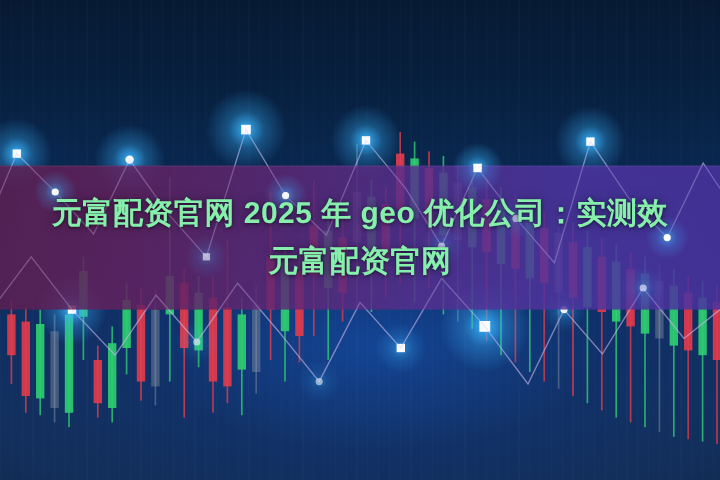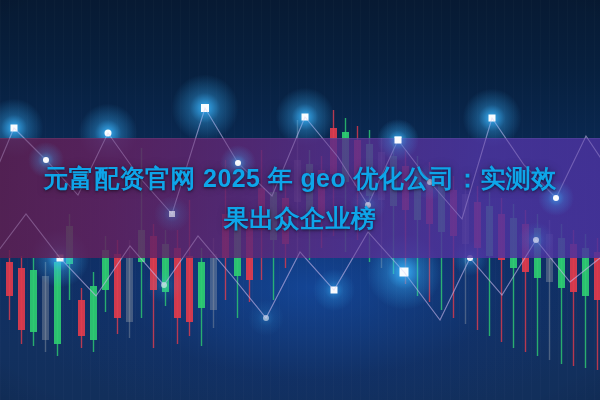--- a/index.html
+++ b/index.html
@@ -57,21 +57,21 @@
     position:absolute;left:0;width:600px;top:138px;height:1px;
     background:rgba(255,255,255,0.06);
   }
   
   .title-wrap{
     position:absolute;left:0;top:138px;width:600px;height:120px;
     display:flex;flex-direction:column;align-items:center;justify-content:center;
     text-align:center;
   }
   .title-line{
-    color:#0ea5e9;
+    color:#86efac;
     font-size:25px;
     font-weight:bold;
     line-height:40px;
     letter-spacing:0.4px;
     text-shadow:0 1px 3px rgba(0,0,0,0.55), 0 0 10px rgba(0,0,0,0.30);
     white-space:nowrap;
   }
 </style>
 </head>
 <body>
@@ -253,16 +253,16 @@
       <circle cx="556" cy="198" r="18" fill="url(#nodeGlow)" opacity="0.62"></circle>
       <circle cx="556" cy="198" r="3" fill="#ffffff" opacity="0.97"></circle>
       <circle cx="536" cy="240" r="18" fill="url(#nodeGlow)" opacity="0.3"></circle>
       <circle cx="536" cy="240" r="3" fill="#ffffff" opacity="0.55"></circle>
     </svg>
 
   <div class="bg-vignette"></div>
 
   <div class="title-wrap">
     <div class="title-line">元富配资官网 2025 年 geo 优化公司：实测效</div>
-    <div class="title-line">果出众企业榜</div>
+    <div class="title-line">元富配资官网</div>
   </div>
 
 </div>
 
 </body></html>

